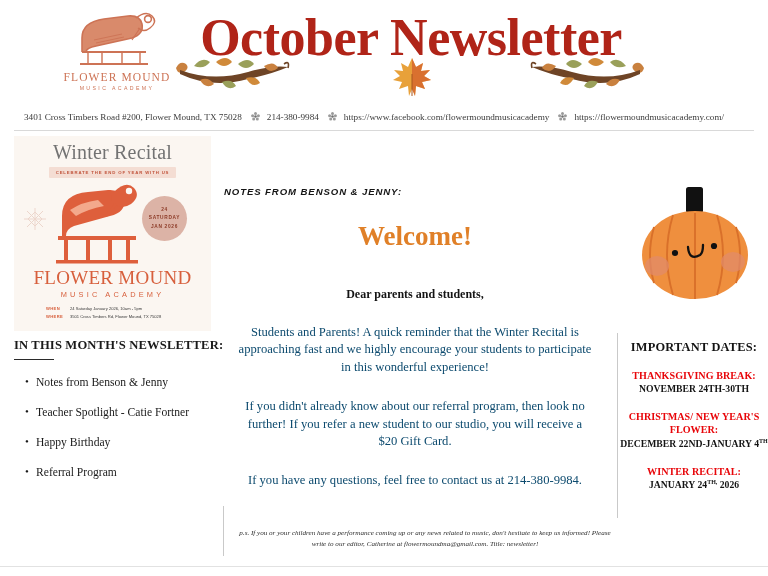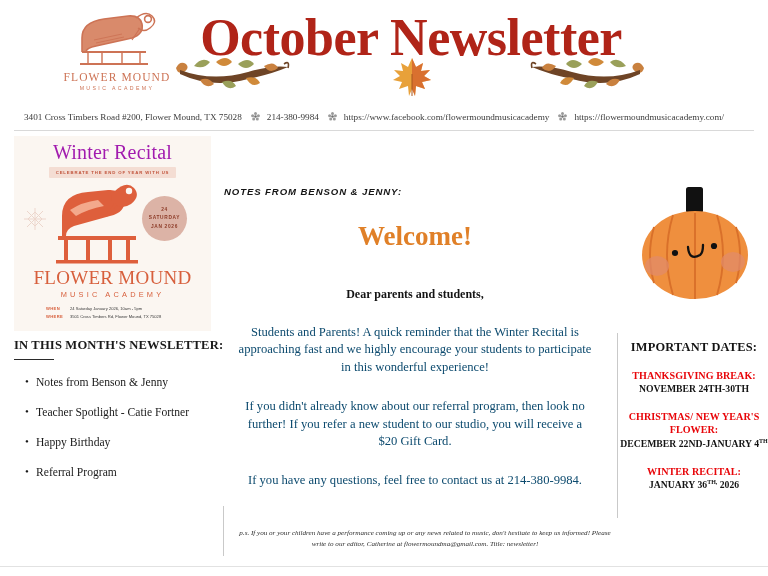--- a/index.html
+++ b/index.html
@@ -58,21 +58,21 @@
   
   .poster {
     position:absolute; left:14px; top:136px;
     width:197px; height:195px;
     background:#fbf6f1;
     overflow:hidden;
   }
   .poster-title {
     text-align:center; margin-top:5px;
     font-family:"Liberation Serif", serif;
-    font-size:20px; color:#a21caf; letter-spacing:0.2px;
+    font-size:20px; color:#737373; letter-spacing:0.2px;
   }
   .poster-ribbon {
     margin:3px auto 0; width:127px; height:11px;
     background:#f4ddd3; border-radius:1px;
     display:flex; align-items:center; justify-content:center;
   }
   .poster-ribbon span {
     font-family:"Liberation Sans", sans-serif;
     font-size:4.3px; letter-spacing:0.85px; color:#c1543c;
     font-weight:bold; white-space:nowrap;
@@ -401,18 +401,18 @@
   <div class="d-block">
     <div class="d-title">CHRISTMAS/ NEW YEAR'S FLOWER:</div>
     <div class="d-body">
       <span>DECEMBER 22ND-JANUARY 4</span><sup>TH</sup>
     </div>
   </div>
 
   <div class="d-block">
     <div class="d-title">WINTER RECITAL:</div>
     <div class="d-body">
-      <span>JANUARY 36</span><sup>TH,</sup><span> 2026</span>
+      <span>JANUARY 24</span><sup>TH,</sup><span> 2026</span>
     </div>
   </div>
 </div>
 
 <div class="bottom-rule"></div>
 
 </body></html>

